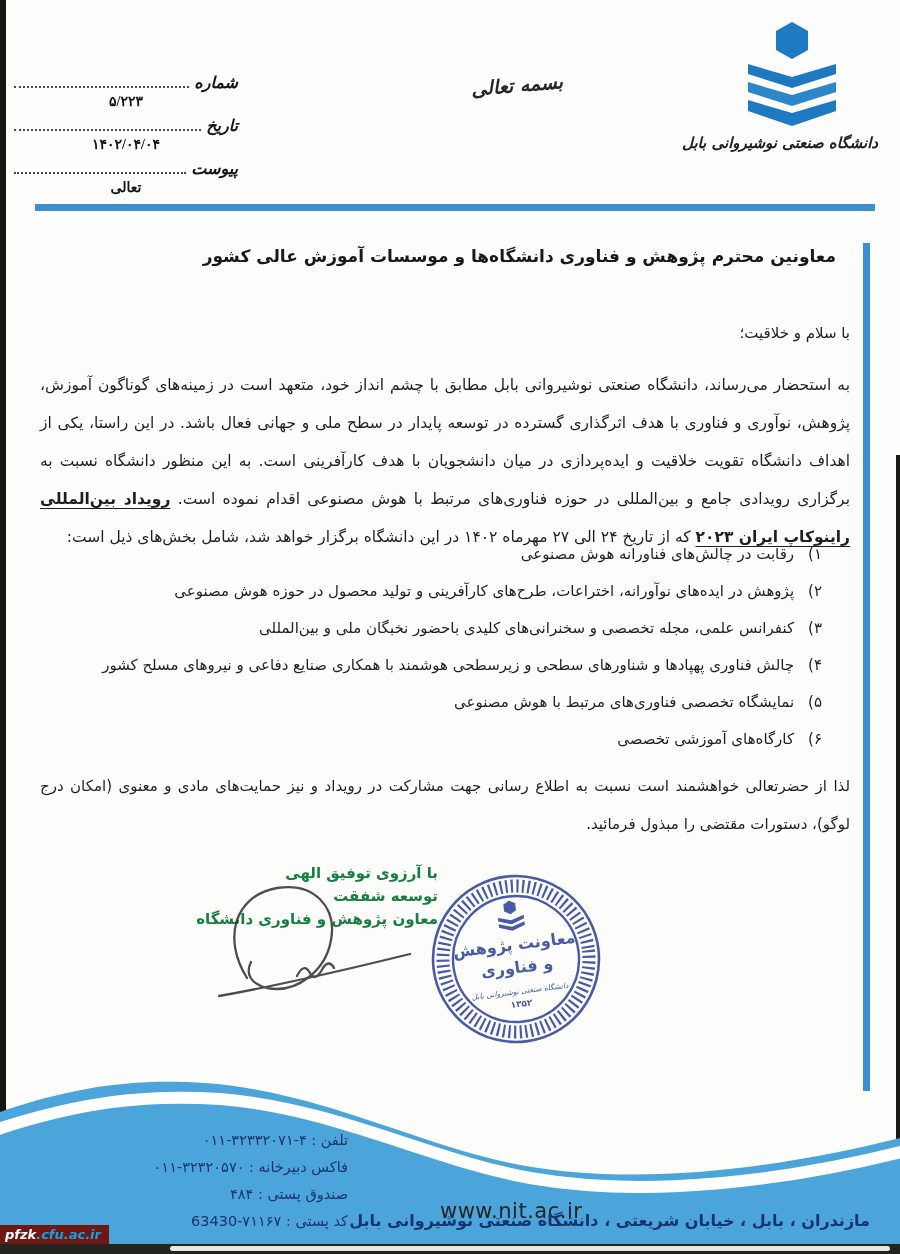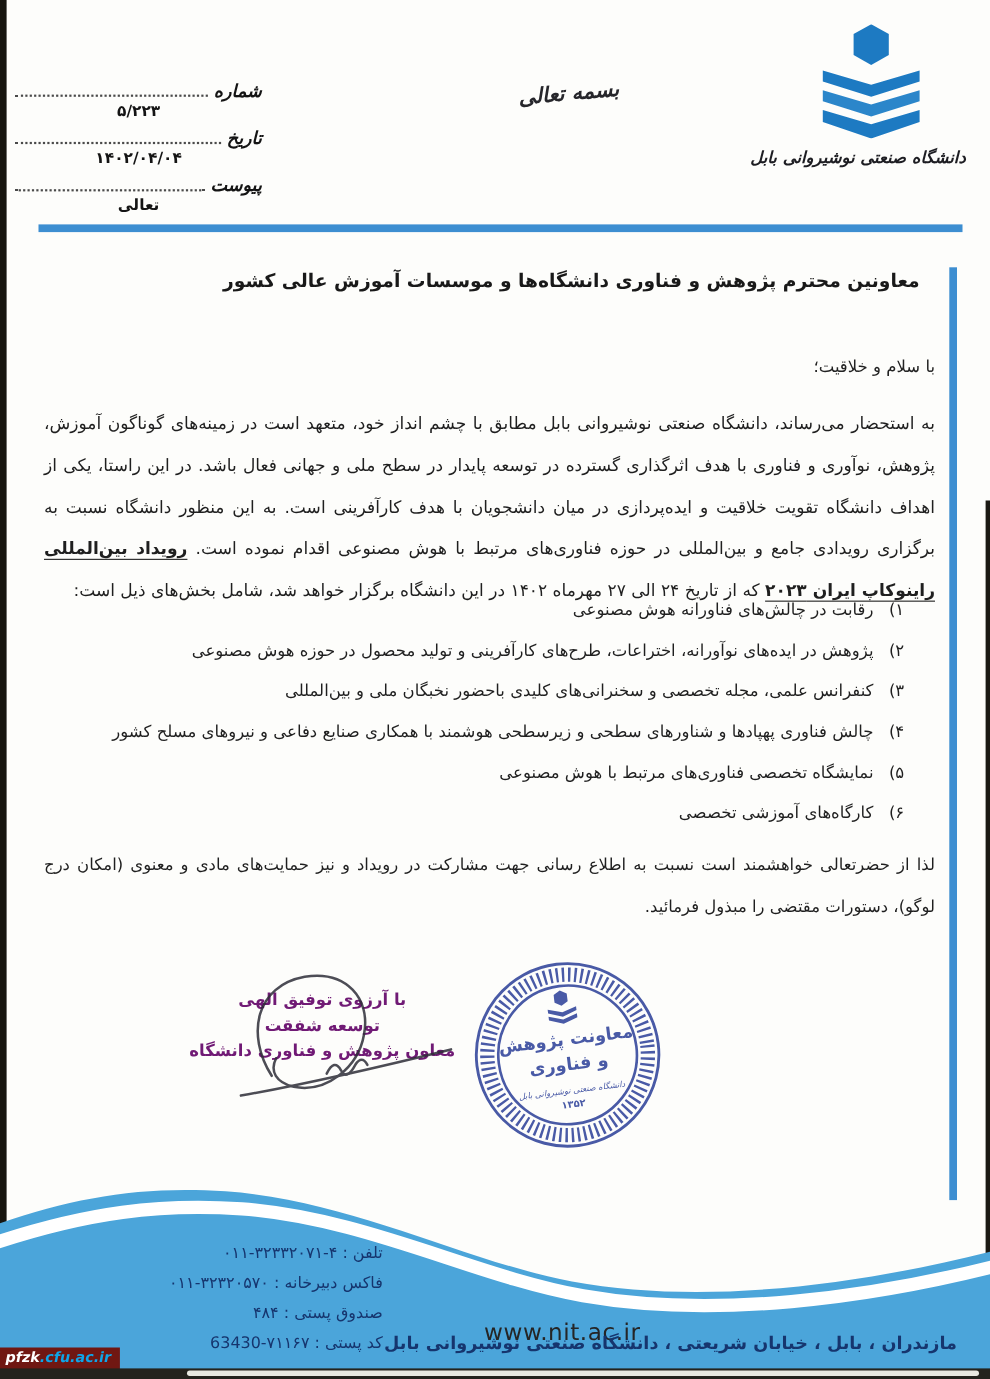--- a/index.html
+++ b/index.html
@@ -5,21 +5,21 @@
   html,body{margin:0;padding:0;background:#ffffff;}
   .page{position:relative;width:900px;height:1254px;background:#fdfdfb;overflow:hidden;
         font-family:"DejaVu Sans",sans-serif;direction:rtl;color:#1f1f1f;}
   
   .edge-left{position:absolute;left:0;top:0;width:6px;height:100%;background:#17150f;}
   .edge-right{position:absolute;right:0;top:455px;bottom:0;width:4px;background:#1b1913;}
   .strip{position:absolute;left:0;bottom:0;width:100%;height:10px;background:#24231d;}
   .strip-band{position:absolute;left:170px;right:10px;bottom:3px;height:5px;background:#e9e9e1;border-radius:3px;}
   
   .fields{position:absolute;left:14px;top:72px;width:224px;}
-  .field{margin-bottom:5px;}
+  .field{margin-bottom:5px;font-family:Liberation Serif, serif;}
   .field-line{display:flex;align-items:flex-end;}
   .field-label{font-weight:bold;font-style:italic;font-size:16px;line-height:21px;color:#141414;padding-left:5px;white-space:nowrap;}
   .field-dots{flex:1;border-bottom:2px dotted #4a4a4a;height:2px;margin-bottom:5px;}
   .field-value{text-align:center;font-size:14px;font-weight:bold;color:#141414;line-height:17px;direction:ltr;}
   
   .besm{position:absolute;left:452px;top:74px;width:130px;text-align:center;font-size:19px;
         font-weight:bold;font-style:italic;color:#26262b;transform:rotate(-5deg);}
   
   .logo{position:absolute;right:22px;top:22px;width:172px;text-align:center;}
   .logo svg{display:block;margin:0 auto;}
@@ -31,22 +31,22 @@
   .content{position:absolute;left:38px;right:48px;top:240px;height:620px;}
   .recipient{position:absolute;top:6px;right:16px;left:0;text-align:right;font-size:17px;font-weight:bold;color:#191919;}
   .greeting{position:absolute;top:84px;right:2px;font-size:15px;color:#222;}
   .body-par{position:absolute;top:110px;right:2px;left:2px;font-size:15.5px;line-height:38px;text-align:justify;}
   .hl{font-weight:bold;text-decoration:underline;text-underline-offset:4px;}
   .list{position:absolute;top:296px;right:30px;left:0;}
   .li{line-height:37px;font-size:15px;white-space:nowrap;}
   .li .num{display:inline-block;margin-left:14px;}
   .closing{position:absolute;top:512px;right:2px;left:2px;font-size:15px;line-height:38px;text-align:justify;}
   
-  .sig{position:absolute;left:148px;top:898px;width:290px;text-align:center;font-weight:bold;
-       font-size:15px;line-height:23px;color:#701a75;}
+  .sig{position:absolute;left:148px;top:862px;width:290px;text-align:right;font-weight:bold;
+       font-size:15px;line-height:23px;color:#15803d;}
   .scribble{position:absolute;left:205px;top:878px;width:215px;height:128px;pointer-events:none;}
   
   .stamp{position:absolute;left:424px;top:870px;width:184px;height:178px;transform:rotate(-7deg);opacity:.93;}
   .stamp text{font-family:"DejaVu Sans",sans-serif;fill:#3c4ea0;}
   
   .footer-svg{position:absolute;left:0;top:1054px;width:900px;height:200px;}
   .f-contact{position:absolute;left:30px;top:1127px;width:318px;color:#16356e;font-weight:normal;font-size:14.5px;}
   .f-row{line-height:27px;white-space:nowrap;}
   .f-val{direction:ltr;unicode-bidi:embed;}
   .f-site{position:absolute;left:440px;top:1199px;font-size:21px;color:#252525;direction:ltr;letter-spacing:.5px;font-weight:500;}

